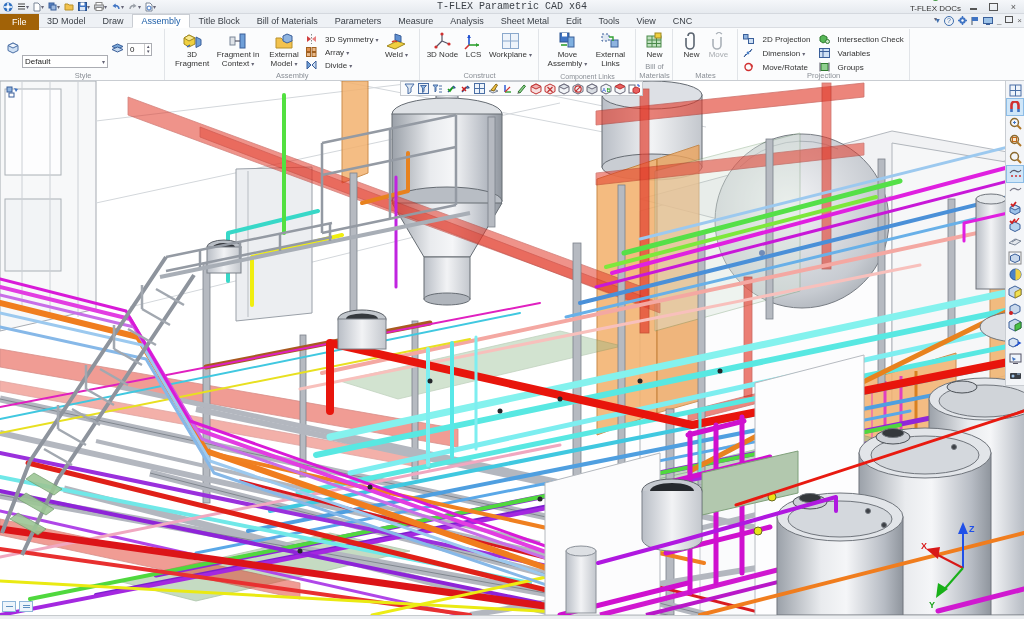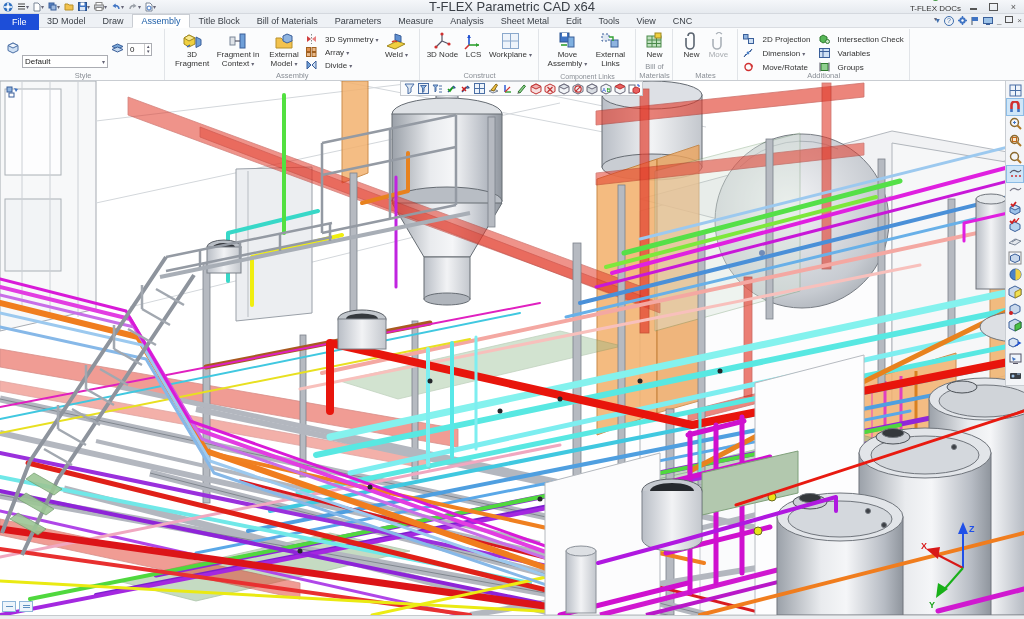--- a/index.html
+++ b/index.html
@@ -4,34 +4,34 @@
 <style>
   html,body{margin:0;padding:0;background:#888;}
   .app{position:relative;width:1024px;height:619px;background:#fff;overflow:hidden;
        font-family:"Liberation Sans",sans-serif;-webkit-font-smoothing:antialiased;}
   
   .titlebar{position:relative;height:13px;background:linear-gradient(#f5f7fa,#e6eaef);
             border-bottom:1px solid #d4d8de;display:flex;align-items:center;}
   .qat{display:flex;align-items:center;gap:4px;padding-left:3px;z-index:2;}
   .qat .ic{display:flex;align-items:center;height:11px;}
   .caret{font-size:6px;color:#667;line-height:1;}
-  .apptitle{position:absolute;left:0;right:0;text-align:center;font-size:13px;color:#3a3f46;}
+  .apptitle{position:absolute;left:0;right:0;text-align:center;font-size:10px;color:#3a3f46;font-family:Liberation Mono, monospace;}
   .tb-right{margin-left:auto;display:flex;align-items:center;gap:5px;padding-right:3px;z-index:2;}
   .docsbtn{display:flex;align-items:center;gap:3px;font-size:8px;color:#333;flex-direction:column;}
   .greendot{width:7px;height:7px;border-radius:50%;border:1px solid #0e7d0e;
             background:radial-gradient(circle at 35% 35%,#8cf08c,#14a014);}
   .winbtn{width:15px;height:11px;display:flex;align-items:center;justify-content:center;
           font-size:9px;color:#555;}
   .maxbox{width:7px;height:6px;border:1px solid #555;}
   .minline{width:7px;height:0;border-bottom:2px solid #555;margin-top:4px;}
   
   .tabrow{position:relative;height:13px;background:#eef1f5;border-bottom:1px solid #d9dce1;
           display:flex;align-items:stretch;font-size:9px;color:#3c4148;}
   .tab{display:flex;align-items:center;padding:0 8.5px;cursor:default;}
-  .tab.file{background:#1d4ed8;color:#fff;padding:8px 12px;}
+  .tab.file{background:#a16207;color:#fff;padding:8px 12px;}
   .tab.active{background:#fff;color:#1e5fa8;border:1px solid #c9cdd3;border-bottom:1px solid #fff;margin-bottom:-1px;}
   .tabrow-right{position:absolute;right:2px;top:0;height:13px;display:flex;align-items:center;gap:4px;}
   .tr-ic{display:flex;align-items:center;justify-content:center;font-size:8px;color:#3f6fae;height:11px;}
   .tr-win{font-size:8px;color:#666;}
   
   .ribbon{height:53px;background:#fbfcfd;border-bottom:1px solid #c9cdd2;display:flex;
           padding:1px 0 0 2px;box-sizing:border-box;}
   .rgroup{position:relative;display:flex;border-right:1px solid #e1e4e8;padding:1px 5px 9px 5px;}
   .glabel{position:absolute;bottom:0;left:0;right:0;text-align:center;font-size:7.5px;color:#8a8f96;}
   .stylegrp{flex-direction:column;gap:3px;width:152px;}
@@ -442,21 +442,21 @@
             <span>Variables</span>
           </span>
         <span class="smallitem">
             <svg width="11" height="10">
               <rect x="2" y="1.5" width="7" height="7" fill="#8fd08f" stroke="#2f7a2f"></rect>
               <path d="M1 0.5v9M10 0.5v9" stroke="#556"></path>
             </svg>
             <span>Groups</span>
           </span>
       </div>
-      <div class="glabel">Additional</div>
+      <div class="glabel">Projection</div>
     </div>
   </div>
 
   <div class="viewport">
     <svg class="scene" width="1024" height="534" viewBox="0 0 1024 534">
       <defs>
         <linearGradient id="tankV" x1="0" y1="0" x2="1" y2="0">
           <stop offset="0" stop-color="#9ba1a9"></stop>
             <stop offset="0.35" stop-color="#e9ebee"></stop>
           <stop offset="0.55" stop-color="#f5f6f8"></stop>

